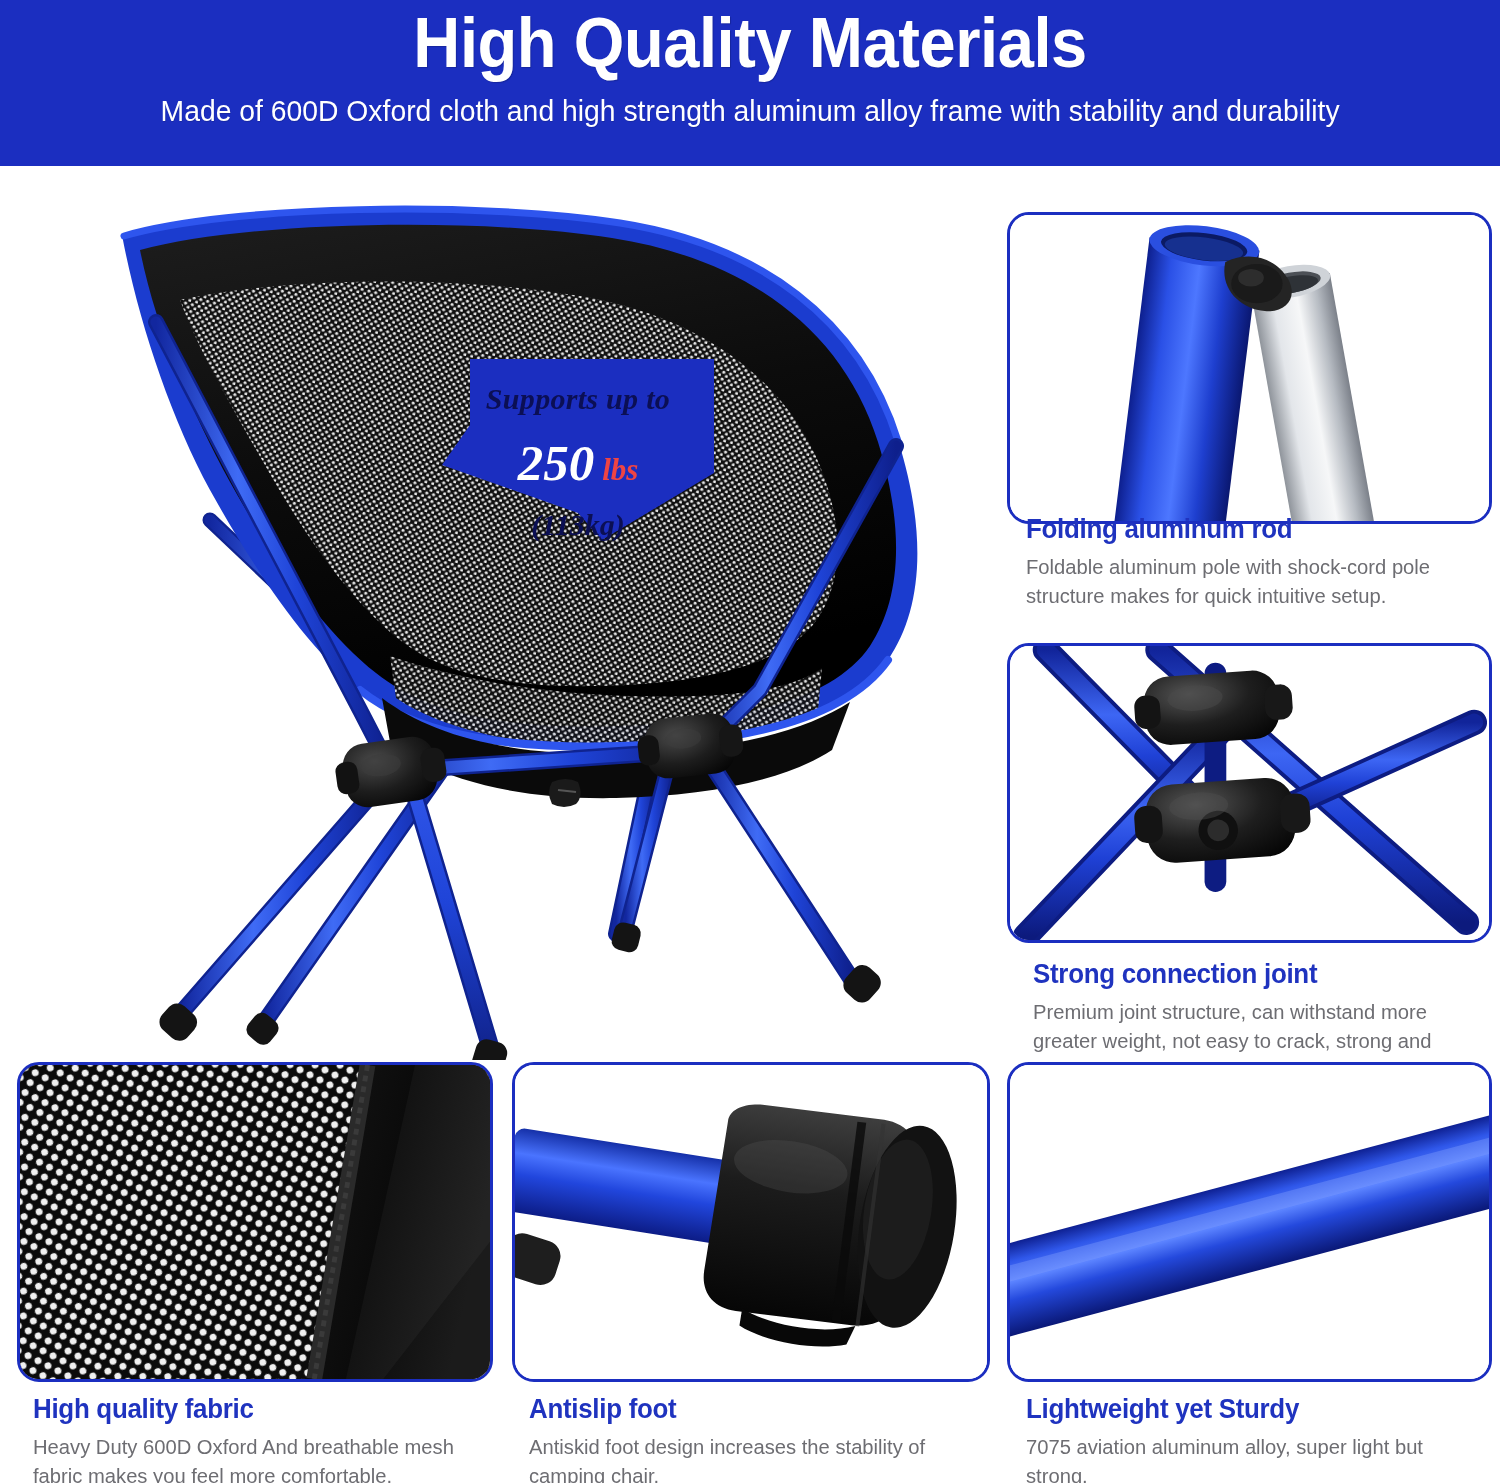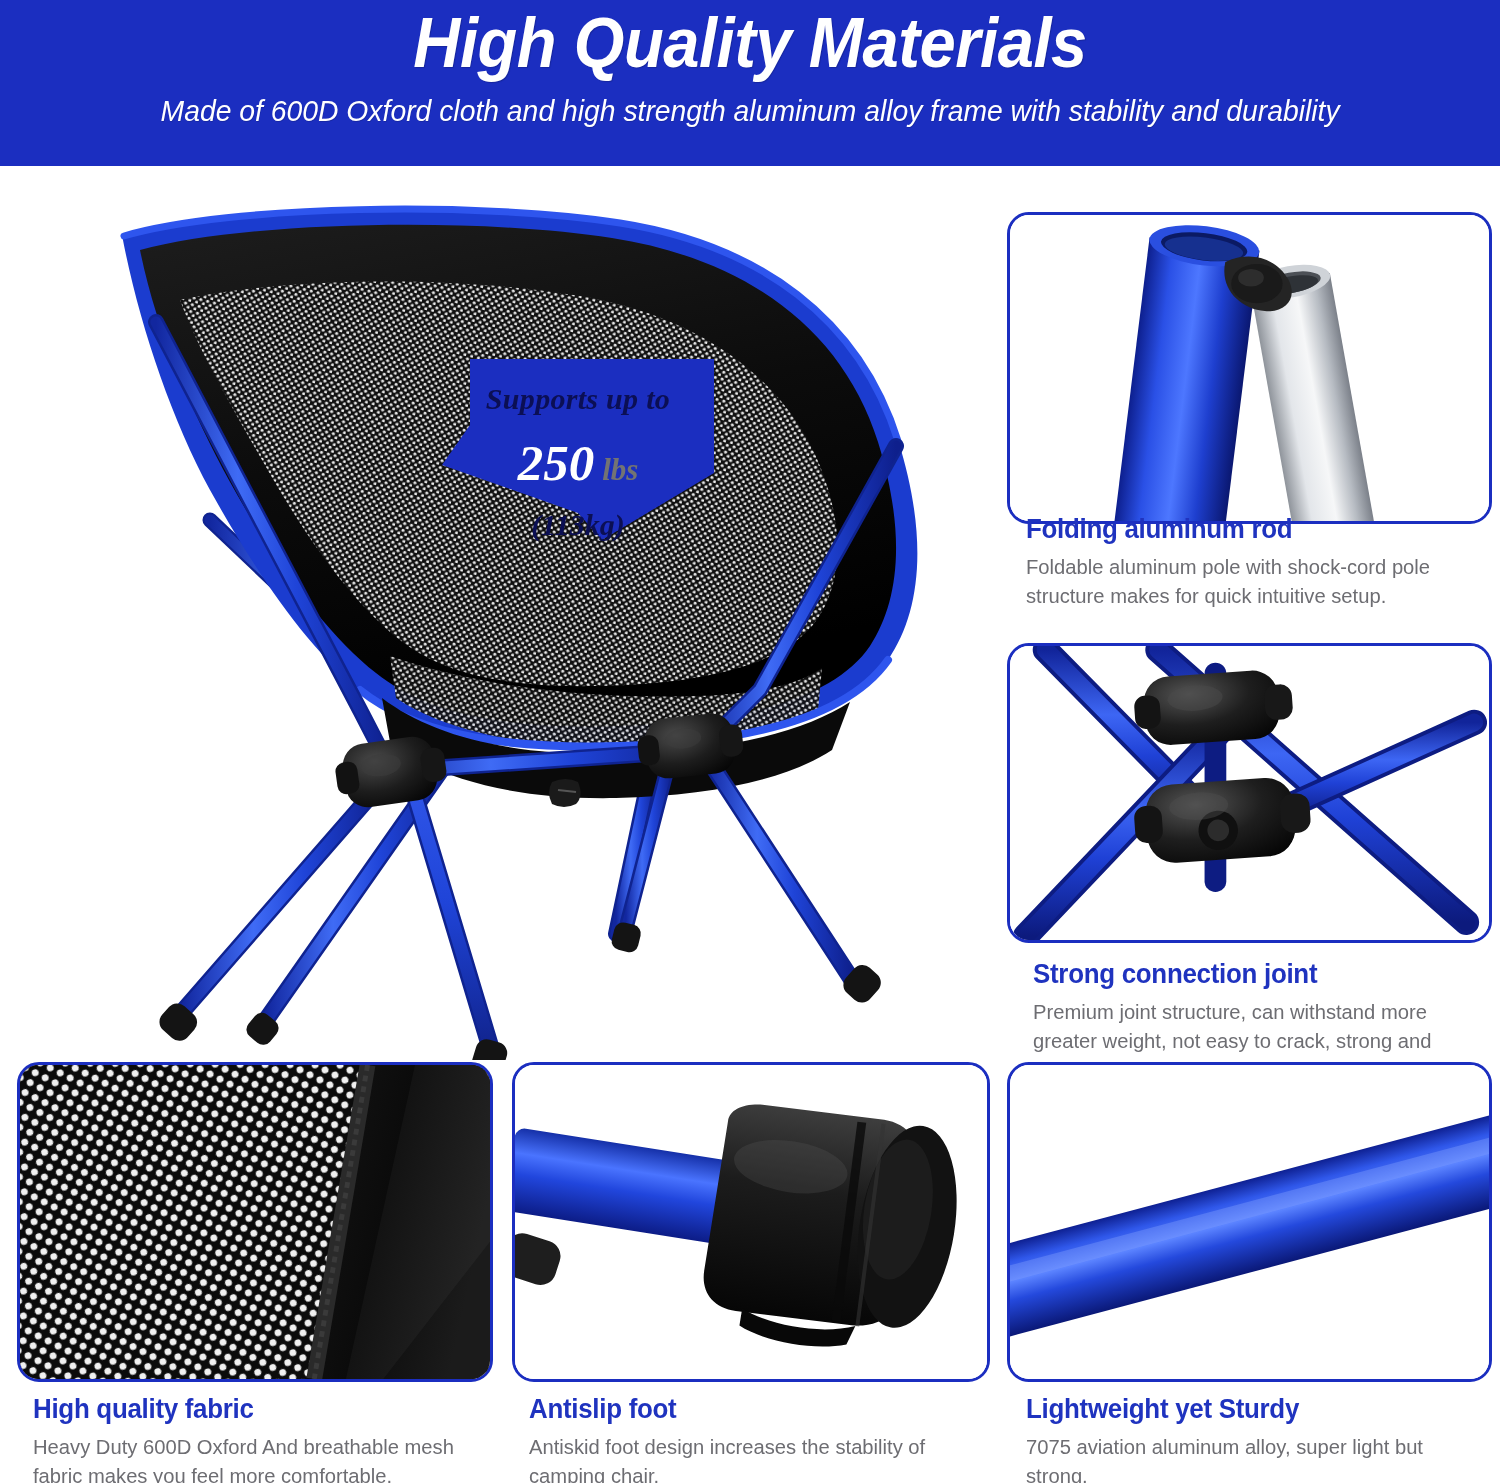--- a/index.html
+++ b/index.html
@@ -12,21 +12,20 @@
   }
 
   
   .banner {
     position:absolute; left:0; top:0;
     width:1500px; height:166px;
     background:#1b2ec0;
     display:flex; flex-direction:column;
     align-items:center; justify-content:flex-start;
     padding-top:6px;
-    font-style:italic;
   }
   .banner-title {
     color:#ffffff;
     font-size:70px;
     font-weight:bold;
     letter-spacing:-0.5px;
     line-height:1.08;
     transform:scaleX(0.93);
     text-shadow:1px 1px 1px rgba(0,0,0,0.18);
     white-space:nowrap;
@@ -90,21 +89,21 @@
     align-items:center; justify-content:space-between;
     padding-top:29px;
     font-family:"Liberation Serif", serif;
     font-style:italic;
     font-weight:bold;
     text-align:center;
   }
   .badge-l1 { color:#0b0f54; font-size:30px; line-height:1; letter-spacing:0.3px; }
   .badge-l2 { margin-top:9px; line-height:1; white-space:nowrap; }
   .badge-num { color:#ffffff; font-size:51px; }
-  .badge-unit { color:#737373; font-size:31px; margin-left:8px; }
+  .badge-unit { color:#ef4444; font-size:31px; margin-left:8px; }
   .badge-l3 { color:#0b0f54; font-size:30px; line-height:1; margin-top:6px; }
 
   
   .photo { position:absolute; inset:0; width:100%; height:100%; display:block; }
 
   
   .mesh-fill { position:absolute; inset:0; background:#0a0a0a; }
 </style>
 </head>
 <body>

